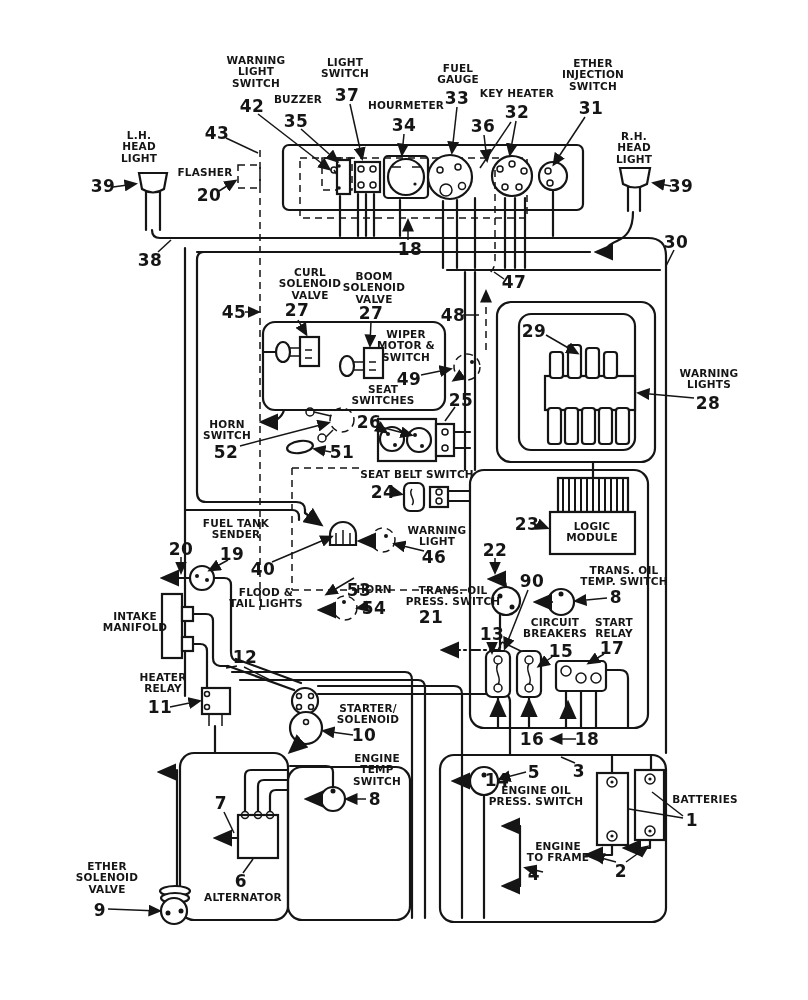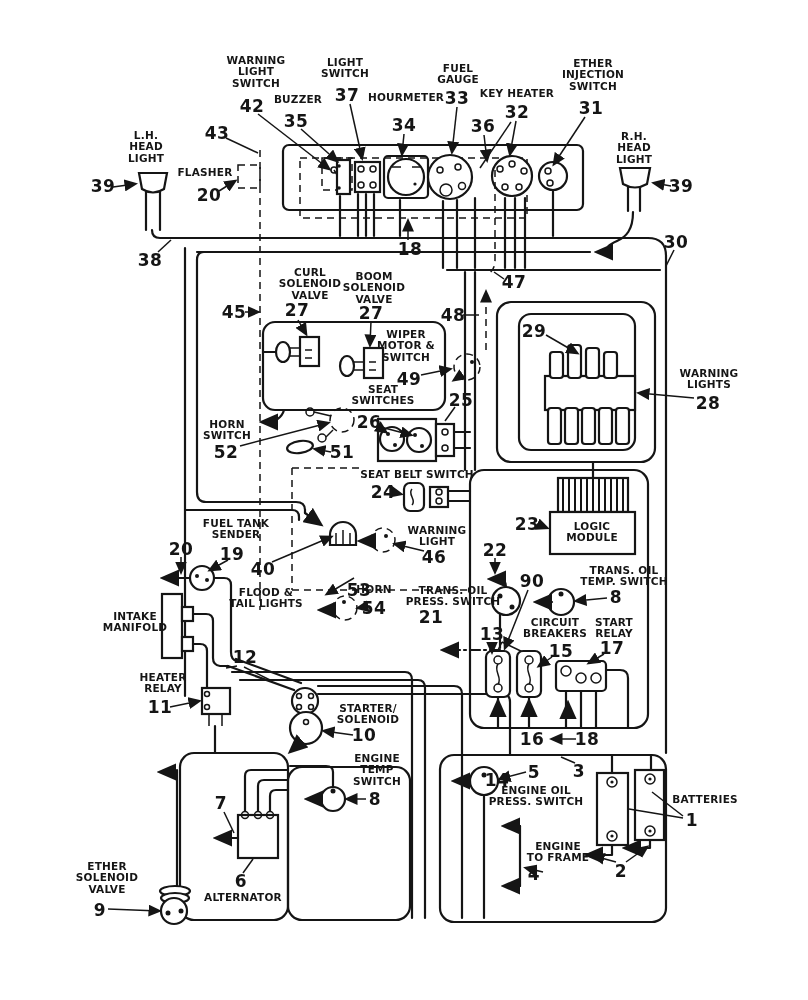--- a/index.html
+++ b/index.html
@@ -390,38 +390,38 @@
     <path class="wt" d="M224,812 L234,833"></path>
     <path class="wt" d="M243,873 L253,859"></path>
     <path class="wt" d="M170,707 L199,701" marker-end="url(#ah)"></path>
     <path class="wt" d="M237,666 L226,668"></path>
     <path class="wt" d="M244,667 L270,680"></path>
     <path class="wt" d="M353,735 L324,731" marker-end="url(#ah)"></path>
     <path class="wt" d="M366,799 L347,799" marker-end="url(#ah)"></path>
   </g>
 </svg>
 
-<div class="lbl" style="left:146px;top:147px">L.H.
+<div class="lbl" style="left:139px;top:147px">L.H.
 HEAD
 LIGHT</div>
 <div class="num" style="left:103px;top:186px">39</div>
 <div class="num" style="left:150px;top:260px">38</div>
 <div class="num" style="left:217px;top:133px">43</div>
 <div class="lbl" style="left:205px;top:173px">FLASHER</div>
 <div class="num" style="left:209px;top:195px">20</div>
 <div class="lbl" style="left:256px;top:72px">WARNING
 LIGHT
 SWITCH</div>
 <div class="num" style="left:252px;top:106px">42</div>
 <div class="lbl" style="left:298px;top:100px">BUZZER</div>
 <div class="num" style="left:296px;top:121px">35</div>
 <div class="lbl" style="left:345px;top:68px">LIGHT
 SWITCH</div>
 <div class="num" style="left:347px;top:95px">37</div>
-<div class="lbl" style="left:406px;top:98px">HOURMETER</div>
+<div class="lbl" style="left:406px;top:106px">HOURMETER</div>
 <div class="num" style="left:404px;top:125px">34</div>
 <div class="lbl" style="left:458px;top:74px">FUEL
 GAUGE</div>
 <div class="num" style="left:457px;top:98px">33</div>
 <div class="num" style="left:483px;top:126px">36</div>
 <div class="lbl" style="left:517px;top:94px">KEY HEATER</div>
 <div class="num" style="left:517px;top:112px">32</div>
 <div class="lbl" style="left:593px;top:75px">ETHER
 INJECTION
 SWITCH</div>

